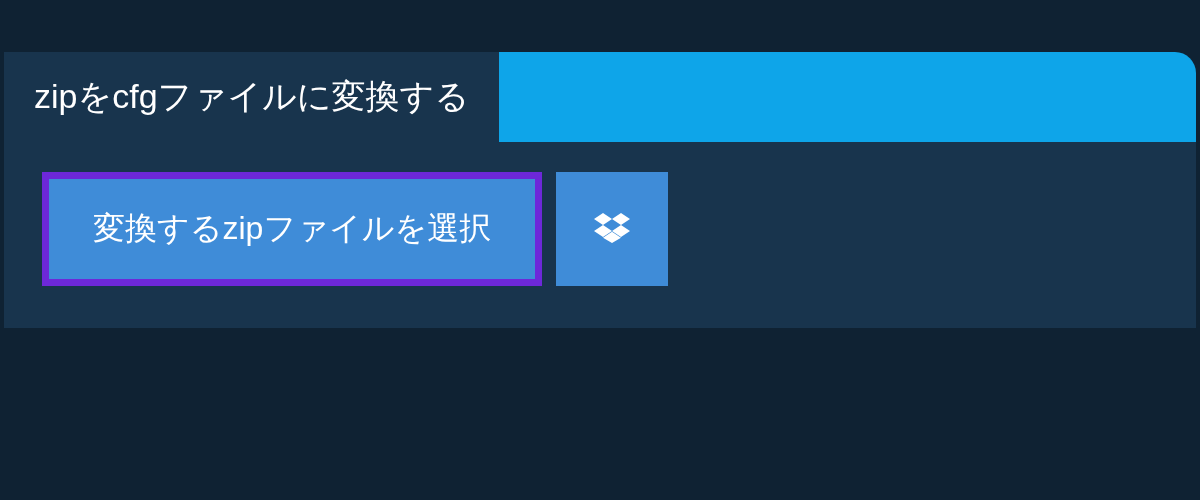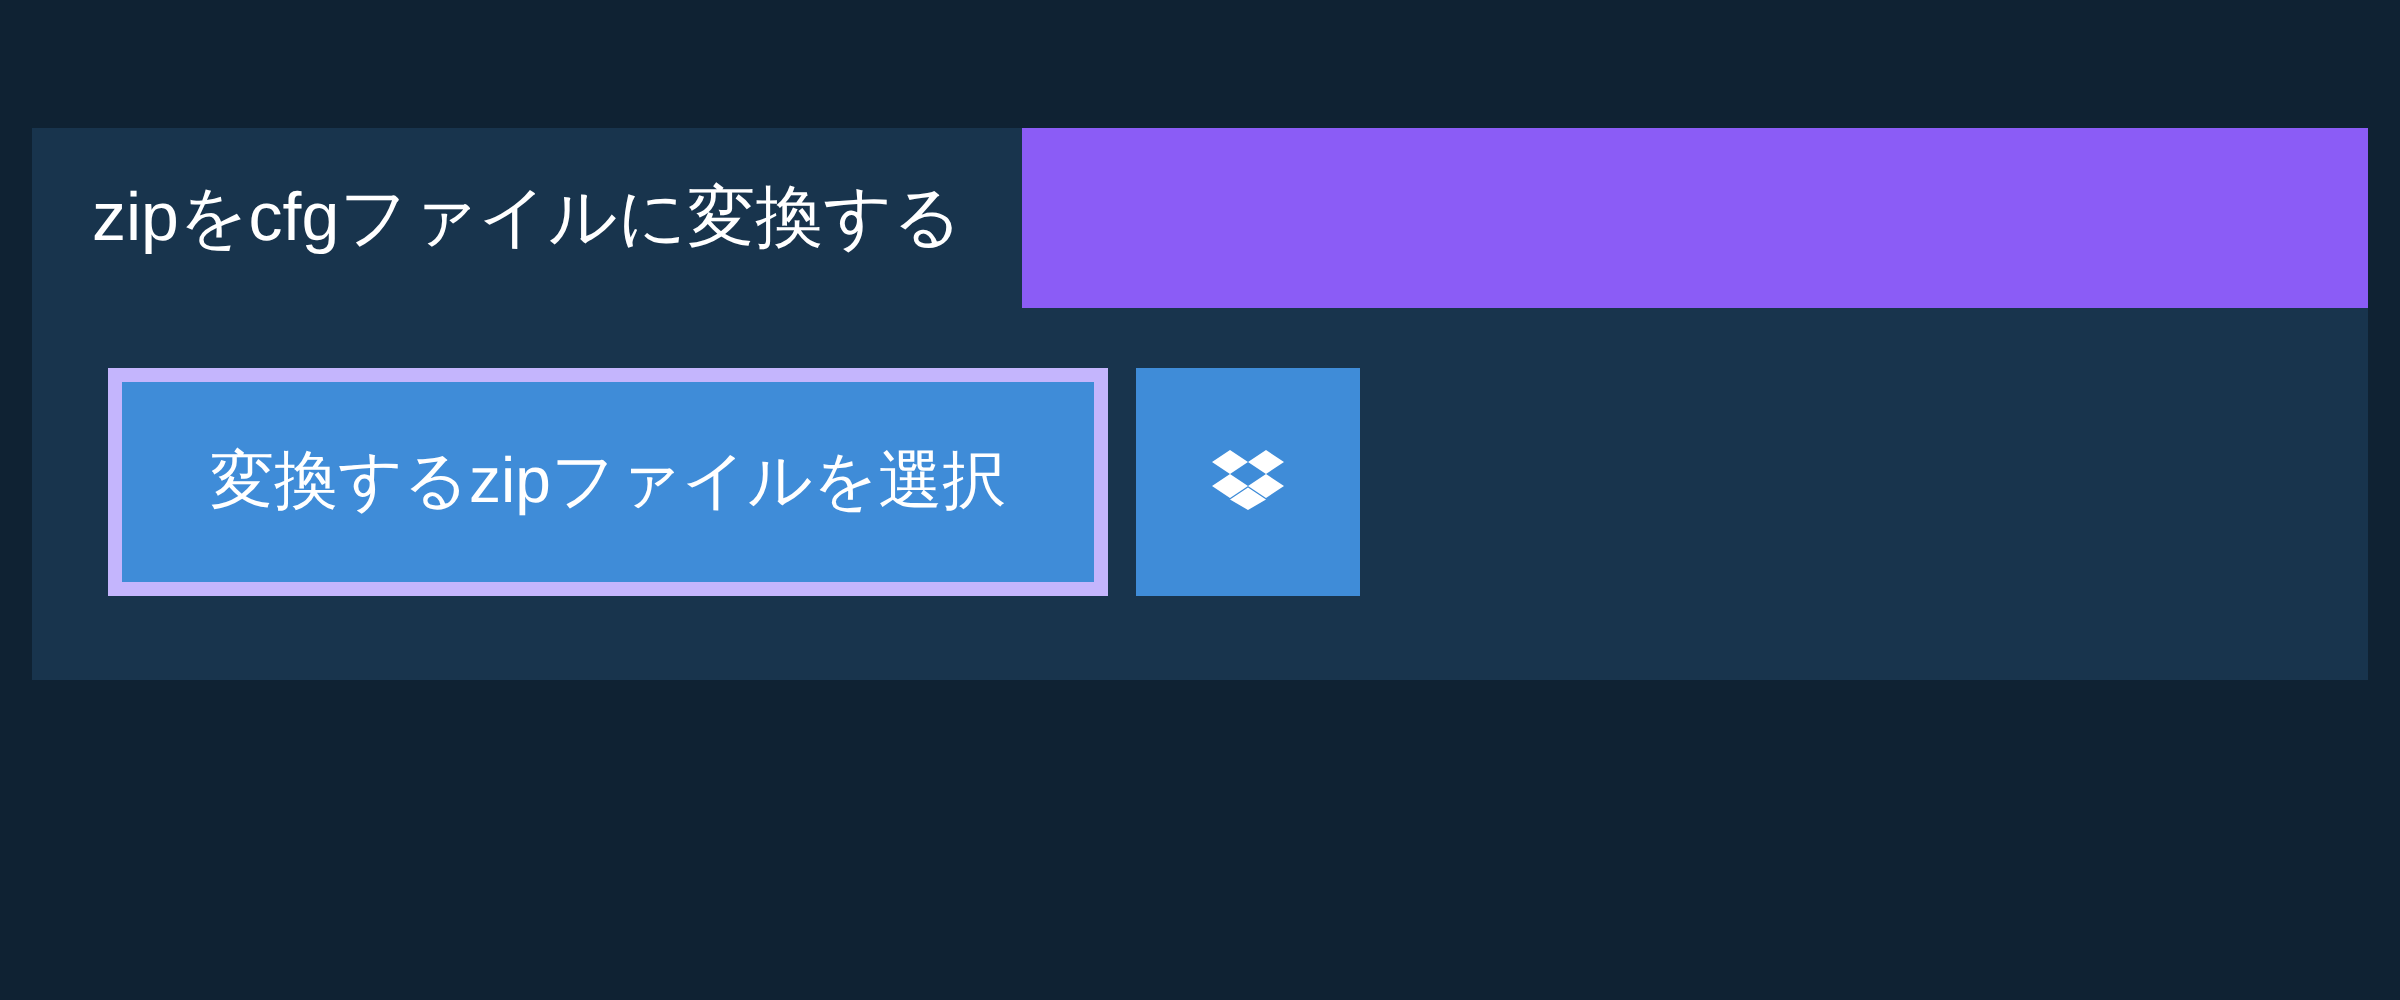--- a/index.html
+++ b/index.html
@@ -8,44 +8,45 @@
       box-sizing: border-box;
     }
     body {
       background: #0f2233;
       font-family: -apple-system, BlinkMacSystemFont, "Segoe UI", "Hiragino Sans", "Hiragino Kaku Gothic ProN", Meiryo, sans-serif;
       width: 1200px;
       height: 500px;
       overflow: hidden;
     }
     .panel {
-      background: #8b5cf6;
+      background: #0ea5e9;
       padding: 0;
-      margin: 16px;
+      margin: 4px;
+      border-radius: 21px;
     }
     .title-bar {
       display: inline-block;
       background: #18344d;
       padding: 22px 30px 22px 30px;
       color: #ffffff;
       font-size: 34px;
       font-weight: 400;
     }
     .main-area {
       background: #18344d;
       padding: 30px 38px 42px 38px;
     }
     .button-row {
       display: flex;
       gap: 14px;
       align-items: stretch;
     }
     .select-button {
       background: #3f8cd8;
-      border: 7px solid #c4b5fd;
+      border: 7px solid #6d28d9;
       color: #ffffff;
       font-size: 32px;
       font-weight: 400;
       padding: 28px 44px;
       cursor: pointer;
       display: flex;
       align-items: center;
       justify-content: center;
       font-family: inherit;
     }

